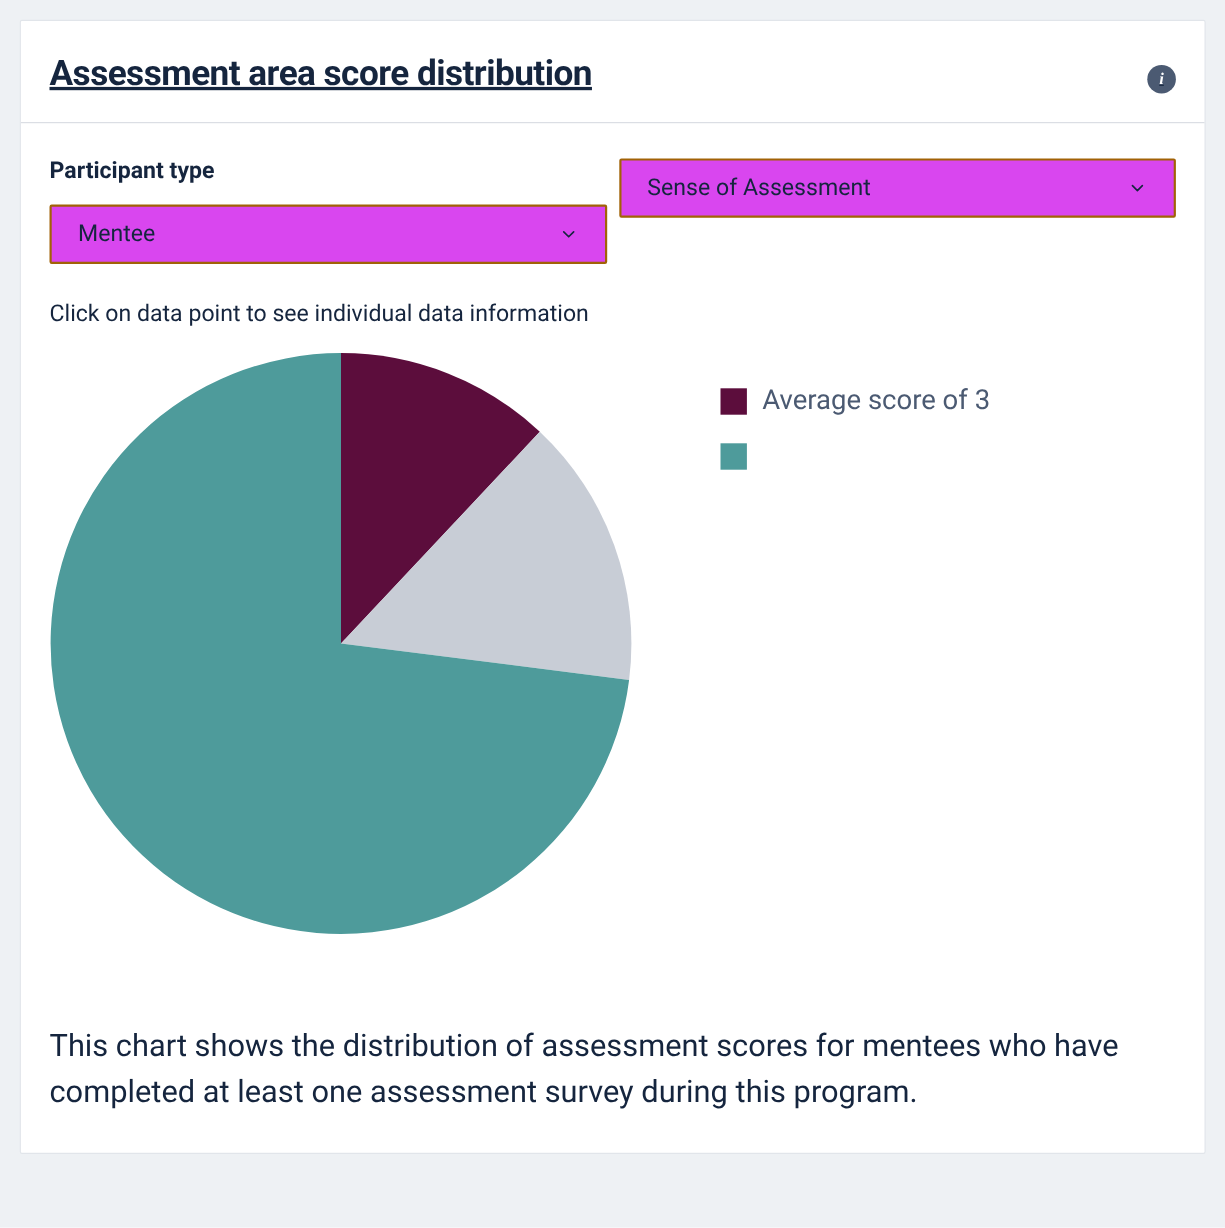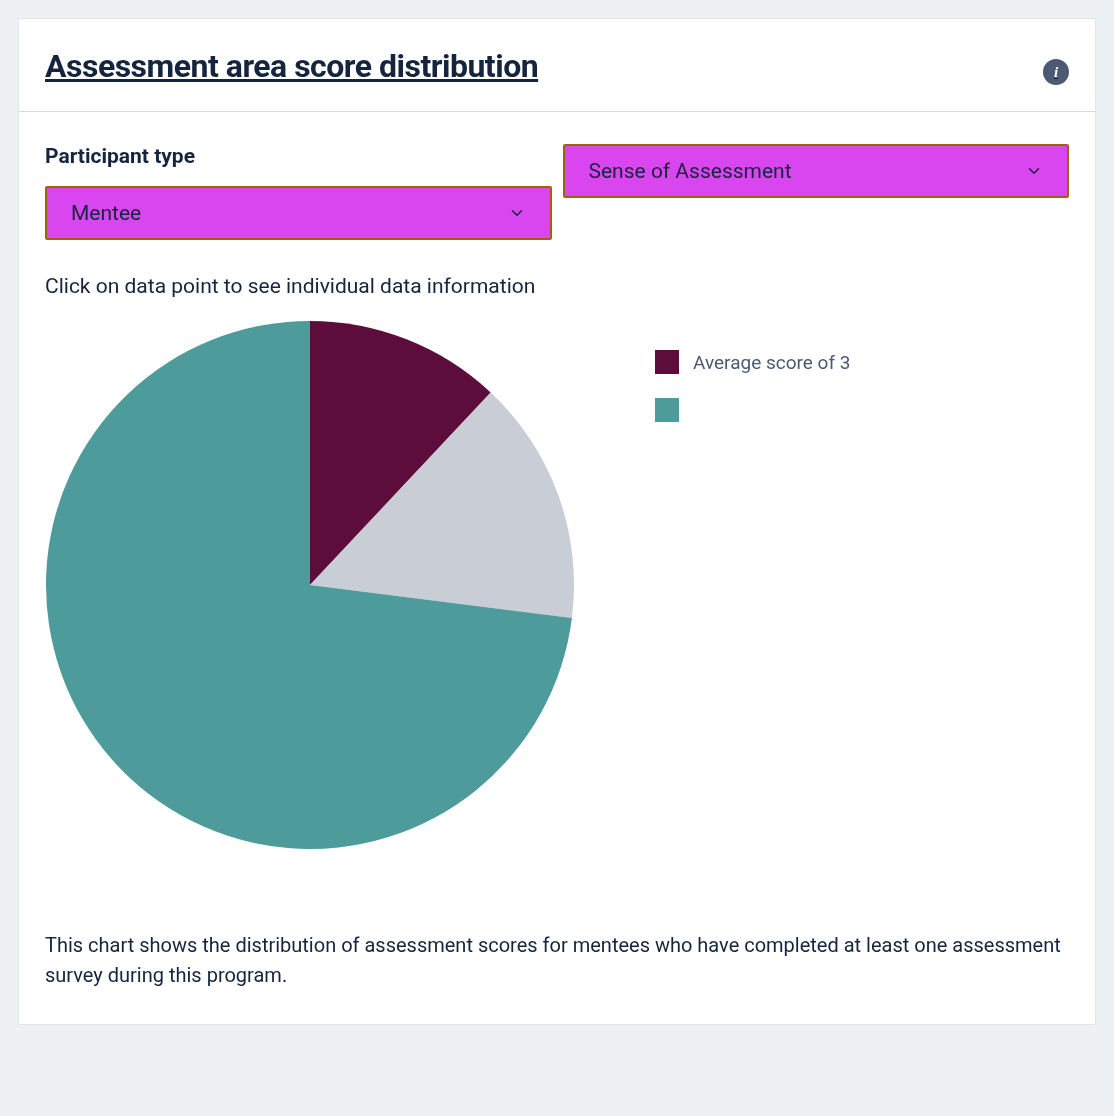--- a/index.html
+++ b/index.html
@@ -100,25 +100,25 @@
       display: flex;
       align-items: center;
       gap: 14px;
       margin-bottom: 24px;
     }
     .swatch {
       width: 24px; height: 24px;
       flex: 0 0 auto;
     }
     .legend-label {
-      font-size: 19px;
+      font-size: 25px;
       color: #4b5a72;
     }
     .footer-text {
-      font-size: 20px;
+      font-size: 28px;
       color: #15253e;
       line-height: 1.5;
     }
   </style>
 </head>
 <body>
 
 <div class="card">
 
   <div class="card-header">

